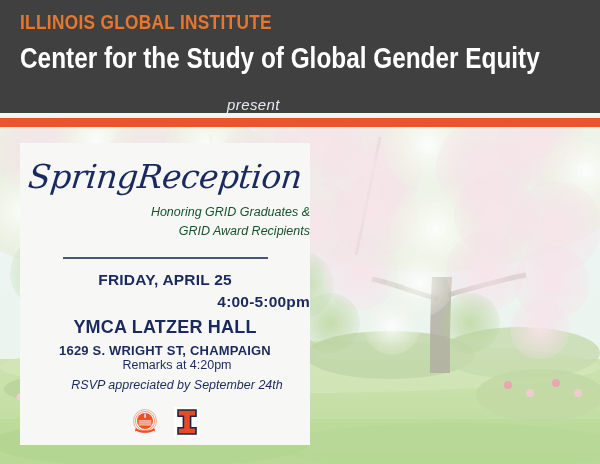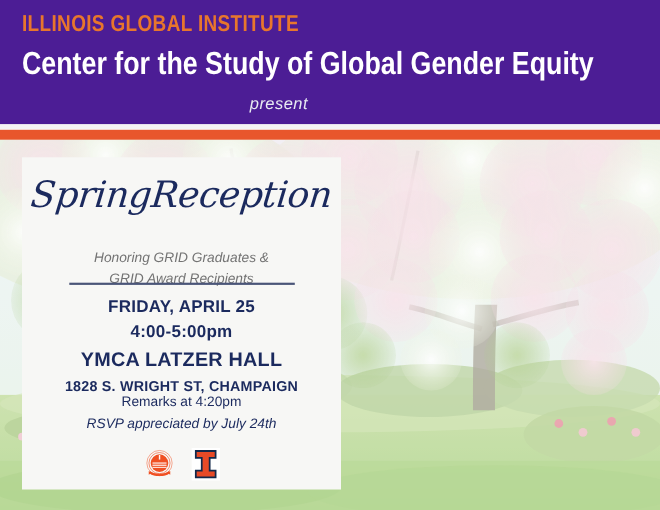--- a/index.html
+++ b/index.html
@@ -15,21 +15,21 @@
     font-family: "Liberation Sans", sans-serif;
     background: #ffffff;
   }
 
   
   .header-band {
     position: absolute;
     left: 0; top: 0;
     width: 600px;
     height: 113px;
-    background: #4c1d95;
+    background: #404040;
     z-index: 5;
   }
   .org-line {
     position: absolute;
     left: 20px;
     top: 11px;
     color: #E8762C;
     font-size: 21px;
     font-weight: bold;
     letter-spacing: 0.4px;
@@ -47,21 +47,21 @@
     font-weight: bold;
     letter-spacing: 0px;
     transform: scaleX(0.84);
     transform-origin: left center;
     white-space: nowrap;
     line-height: 1.1;
   }
   .present-line {
     position: absolute;
     left: 0;
-    top: 86px;
+    top: 96px;
     width: 507px;
     text-align: center;
     color: #e8eaf2;
     font-size: 15px;
     font-style: italic;
     letter-spacing: 0.4px;
   }
 
   
   .white-gap {
@@ -109,24 +109,24 @@
     font-family: "DejaVu Serif", serif;
     font-style: italic;
     font-size: 33px;
     font-weight: 500;
     letter-spacing: -0.5px;
     transform: skewX(-6deg);
     line-height: 1.1;
   }
   .subtitle {
     position: absolute;
-    left: 0; top: 82px;
-    width: 290px;
-    text-align: center;
-    color: #737373;
+    left: 0; top: 60px;
+    width: 290px;
+    text-align: right;
+    color: #14532d;
     font-size: 12.5px;
     font-style: italic;
     line-height: 1.55;
   }
   .divider {
     position: absolute;
     left: 43px;
     top: 114px;
     width: 205px;
     height: 2px;
@@ -144,39 +144,41 @@
     font-weight: bold;
     letter-spacing: 0.2px;
     line-height: 1.45;
     text-align: center;
   }
   .detail-time {
     font-size: 15.5px;
     font-weight: bold;
     letter-spacing: 0.2px;
     line-height: 1.45;
+    text-align: right;
   }
   .detail-venue {
     font-size: 18px;
     font-weight: bold;
     letter-spacing: 0.2px;
     line-height: 1.5;
   }
   .detail-address {
     font-size: 13px;
     font-weight: bold;
     letter-spacing: 0.2px;
     line-height: 1.5;
   }
   .notes {
     position: absolute;
     left: 0; top: 212px;
     width: 290px;
     text-align: center;
     color: #1B2A5E;
+    padding-left: 12px;
   }
   .note-remarks {
     font-size: 12.5px;
     line-height: 1.6;
   }
   .note-rsvp {
     font-size: 12.5px;
     font-style: italic;
     line-height: 1.6;
   }
@@ -344,26 +346,26 @@
       <div>Honoring GRID Graduates &amp;</div>
       <div>GRID Award Recipients</div>
     </div>
 
     <div class="divider"></div>
 
     <div class="details">
       <div class="detail-date">FRIDAY, APRIL 25</div>
       <div class="detail-time">4:00-5:00pm</div>
       <div class="detail-venue">YMCA LATZER HALL</div>
-      <div class="detail-address">1828 S. WRIGHT ST, CHAMPAIGN</div>
+      <div class="detail-address">1629 S. WRIGHT ST, CHAMPAIGN</div>
     </div>
 
     <div class="notes">
       <div class="note-remarks">Remarks at 4:20pm</div>
-      <div class="note-rsvp">RSVP appreciated by July 24th</div>
+      <div class="note-rsvp">RSVP appreciated by September 24th</div>
     </div>
 
     <div class="logos">
 
       <svg class="logo-seal" width="30" height="30" viewBox="0 0 30 30" xmlns="http://www.w3.org/2000/svg">
         <circle cx="15" cy="14" r="11.5" fill="none" stroke="#F05023" stroke-width="0.8" opacity="0.55"></circle>
         <circle cx="15" cy="14" r="9.6" fill="none" stroke="#F05023" stroke-width="0.8" opacity="0.7"></circle>
         <circle cx="15" cy="14" r="8" fill="#F05023"></circle>
         <rect x="8.6" y="13.4" width="12.8" height="1.1" fill="#ffffff" opacity="0.9"></rect>
         <rect x="8.6" y="15.4" width="12.8" height="1.1" fill="#ffffff" opacity="0.9"></rect>

